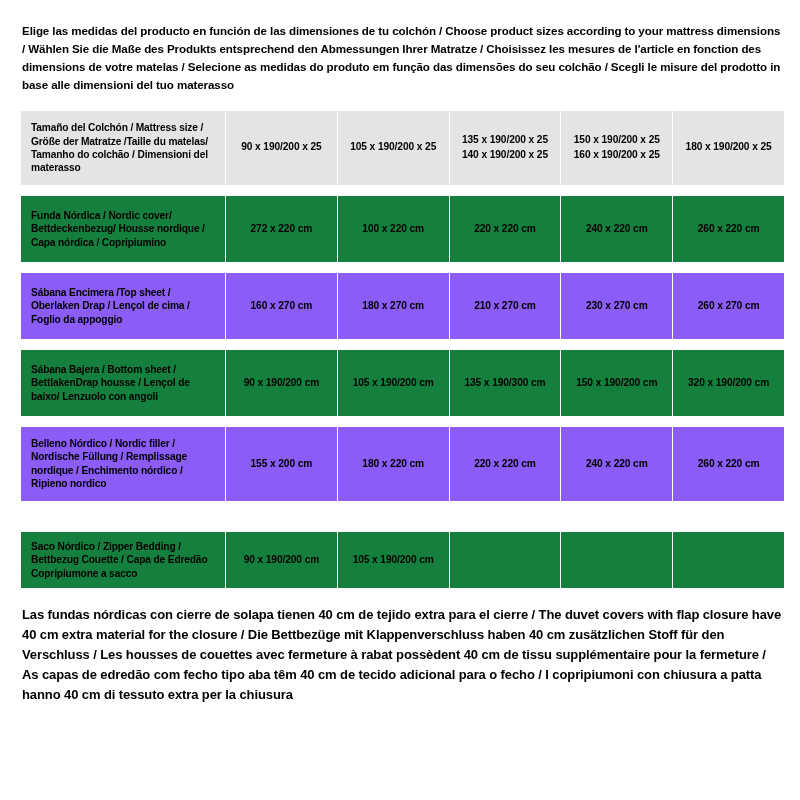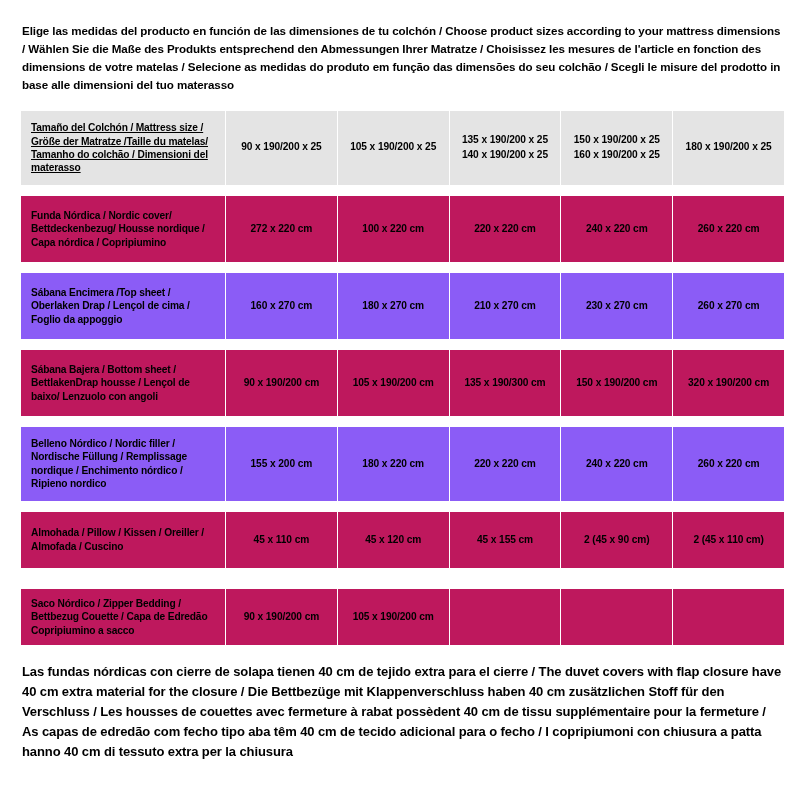--- a/index.html
+++ b/index.html
@@ -48,24 +48,24 @@
     text-align: left;
     letter-spacing: -0.15px;
   }
   .val {
     text-align: center;
     font-weight: bold;
     padding: 6px 4px;
     letter-spacing: -0.1px;
   }
   
-  tr.band-a td { background: #be185d; }
+  tr.band-a td { background: #15803d; }
   tr.band-b td { background: #8b5cf6; }
   tr.header-row td { background: #e4e4e4; }
-  tr.header-row .rowlabel { line-height: 1.3; text-decoration: underline; }
+  tr.header-row .rowlabel { line-height: 1.3; }
   tr.header-row .val { line-height: 1.45; }
   .spacer-row td {
     background: #ffffff;
     border: none;
     height: 9px;
     padding: 0;
     font-size: 0;
     line-height: 0;
   }
   .tall td { height: 62px; }
@@ -149,40 +149,32 @@
         <td class="val">180 x 220 cm</td>
         <td class="val">220 x 220 cm</td>
         <td class="val">240 x 220 cm</td>
         <td class="val">260 x 220 cm</td>
       </tr>
 
       <tr class="spacer-row">
           <td colspan="6"></td>
         </tr>
 
-      <tr class="band-a short">
-        <td class="rowlabel">Almohada / Pillow / Kissen / Oreiller / Almofada / Cuscino</td>
-        <td class="val">45 x 110 cm</td>
-        <td class="val">45 x 120 cm</td>
-        <td class="val">45 x 155 cm</td>
-        <td class="val">2 (45 x 90 cm)</td>
-        <td class="val">2 (45 x 110 cm)</td>
-      </tr>
 
       <tr class="spacer-row">
           <td colspan="6"></td>
         </tr>
 
 
       <tr class="spacer-row">
           <td colspan="6"></td>
         </tr>
 
       <tr class="band-a short">
-        <td class="rowlabel">Saco Nórdico / Zipper Bedding / Bettbezug Couette / Capa de Edredão Copripiumino a sacco</td>
+        <td class="rowlabel">Saco Nórdico / Zipper Bedding / Bettbezug Couette / Capa de Edredão Copripiumone a sacco</td>
         <td class="val">90 x 190/200 cm</td>
         <td class="val">105 x 190/200 cm</td>
         <td class="val"></td>
         <td class="val"></td>
         <td class="val"></td>
       </tr>
     </tbody>
   </table>
 
   <div class="footnote">Las fundas nórdicas con cierre de solapa tienen 40 cm de tejido extra para el cierre  /  The duvet covers with flap closure have 40 cm extra material for the closure / Die Bettbezüge mit Klappenverschluss haben 40 cm zusätzlichen Stoff für den Verschluss / Les housses de couettes avec fermeture à rabat possèdent 40 cm de tissu supplémentaire pour la fermeture / As capas de edredão com fecho tipo aba têm 40 cm de tecido adicional para o fecho / I copripiumoni con chiusura a patta hanno 40 cm di tessuto extra per la chiusura</div>

